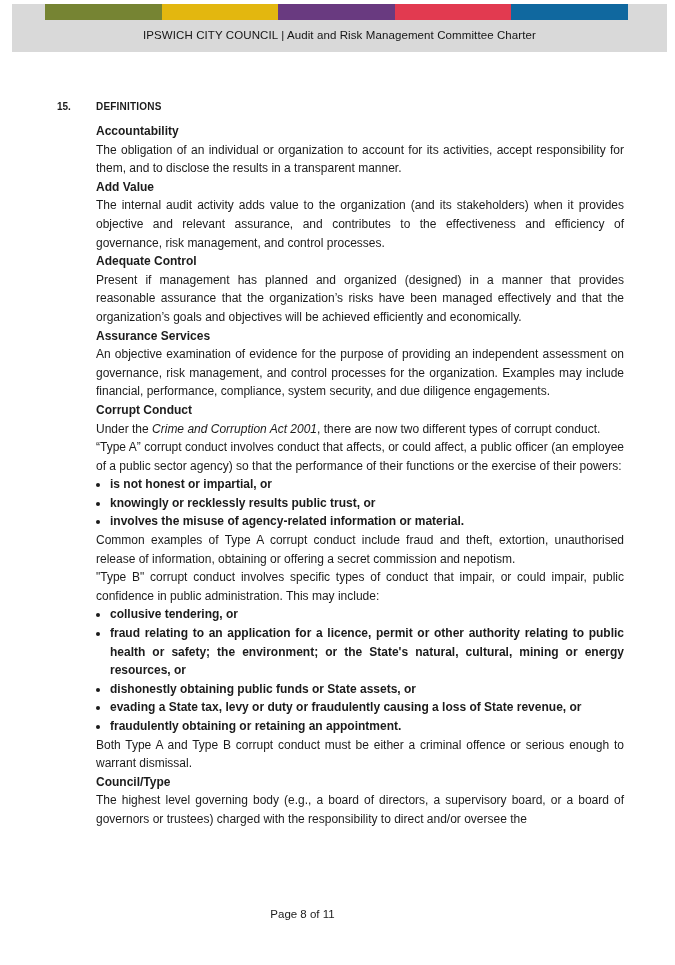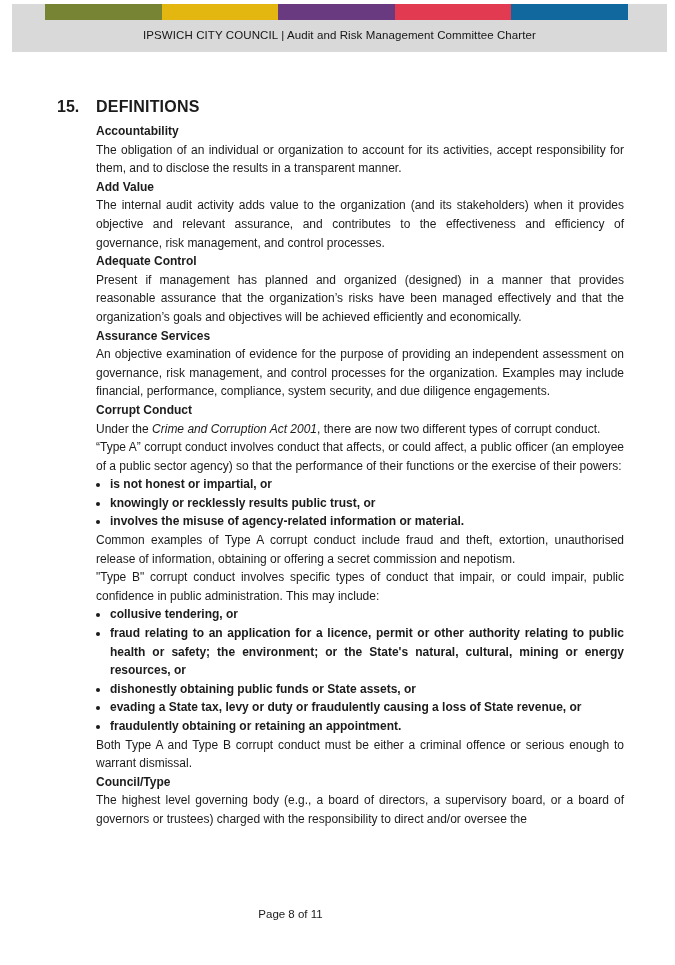--- a/index.html
+++ b/index.html
@@ -18,39 +18,39 @@
   }
   .color-bars span { flex:1 1 0; height:100%; }
   .header-title {
     position:absolute; left:0; top:25px; width:100%;
     text-align:center; font-weight:400; font-size:11.5px; color:#151515;
     letter-spacing:0.1px;
   }
   
   .section-head {
     position:absolute; left:57px; top:98px;
-    font-size:16px; line-height:18.6px;
+    font-size:10px; line-height:18.6px;
   }
   .section-number { display:inline-block; width:39px; font-weight:700; }
   .section-heading { font-weight:700; letter-spacing:0.2px; }
   
   .doc-body {
     position:absolute; left:96px; top:122px; width:528px;
     font-size:12px; line-height:18.6px;
   }
   .term { font-weight:700; }
   .para { margin:0; text-align:justify; }
   .para em { font-style:italic; }
   ul.bullets {
     margin:0; padding:0 0 0 14px; list-style:disc outside;font-weight:bold;
   }
   ul.bullets li { text-align:justify; padding-left:0; }
   
   .footer {
-    position:absolute; left:4px; top:908px; width:573px;
+    position:absolute; left:16px; top:908px; width:573px;
     text-align:center; font-size:11.5px;
   }
 </style>
 </head>
 <body>
 
 <div class="page">
 
   <div class="header-band">
     <div class="color-bars">

